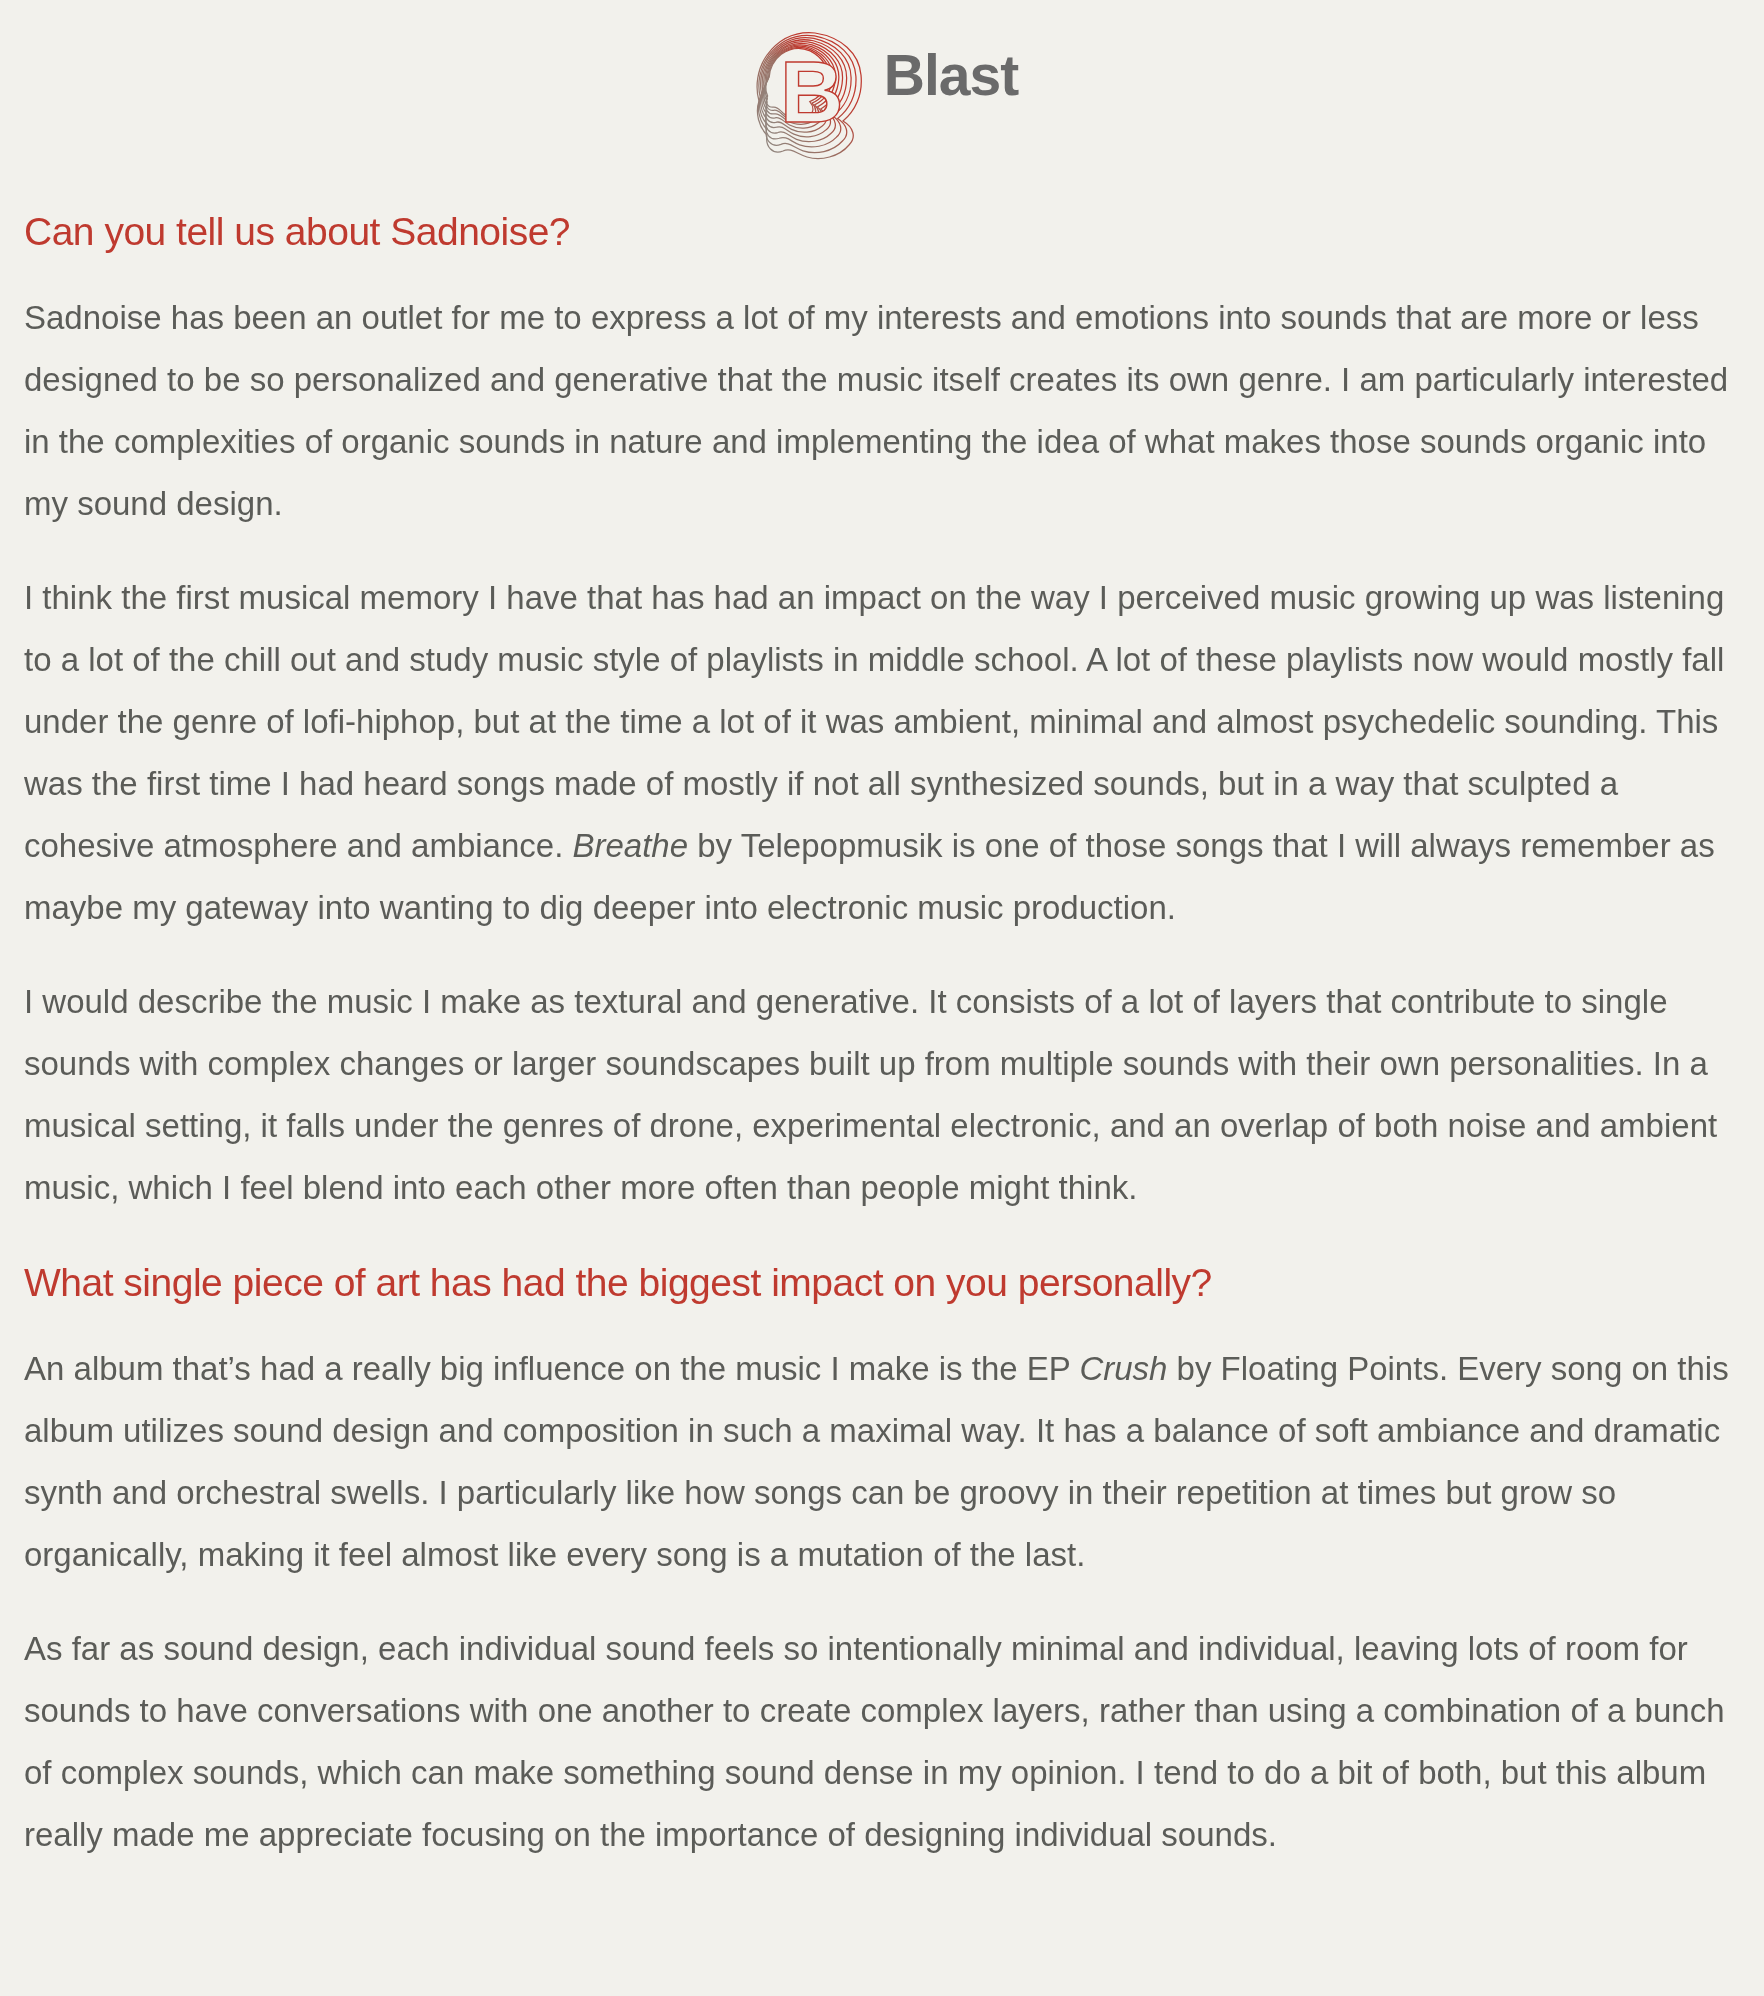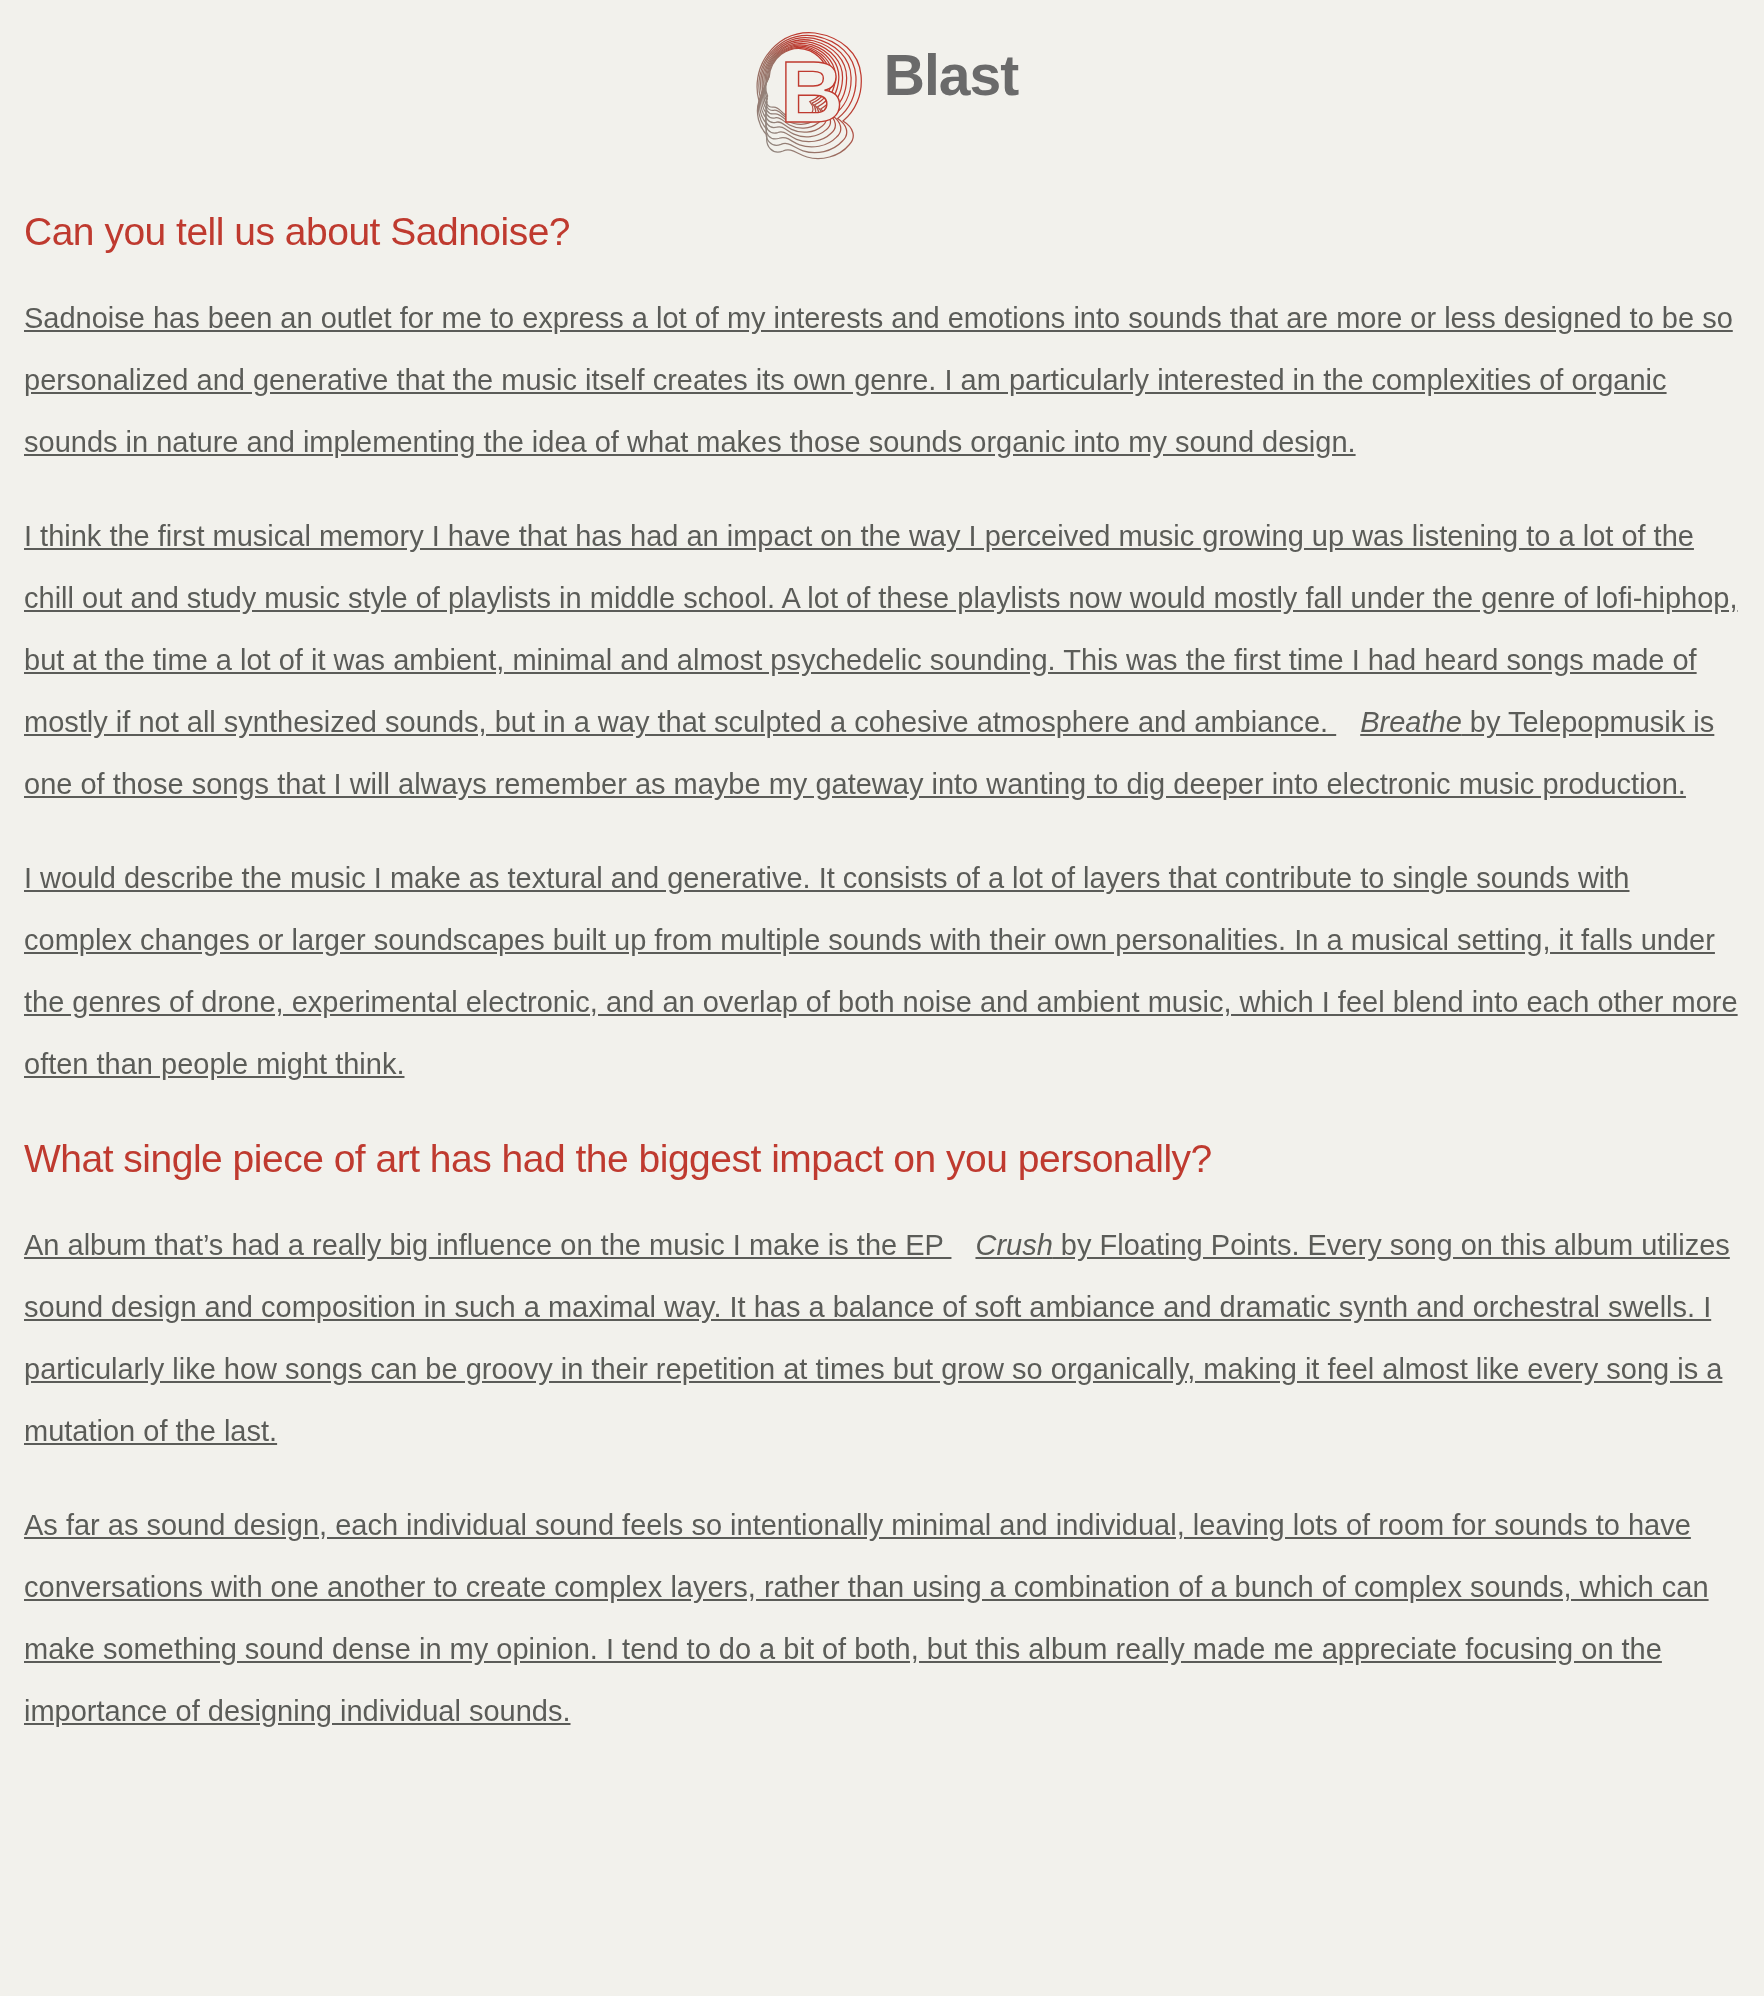--- a/index.html
+++ b/index.html
@@ -41,26 +41,25 @@
   .article h3 {
     color: #bf3a2f;
     font-size: 39px;
     font-weight: normal;
     letter-spacing: -0.5px;
     line-height: 47px;
     margin: 40px 0 32px 0;
   }
   .article p {
     color: #5b5c58;
-    font-size: 29px;
+    font-size: 33px;
     line-height: 62px;
     margin: 0 0 32px 0;
-    text-decoration: underline;
   }
-  .article p em { font-style: italic; margin-left: 24px; }
+  .article p em { font-style: italic; }
 </style>
 </head>
 <body>
 
 <div class="page">
 
   <header class="site-header">
     <div class="logo-group">
       <span class="logo-icon">
         <svg width="128" height="150" viewBox="0 0 128 150" xmlns="http://www.w3.org/2000/svg" aria-hidden="true">

